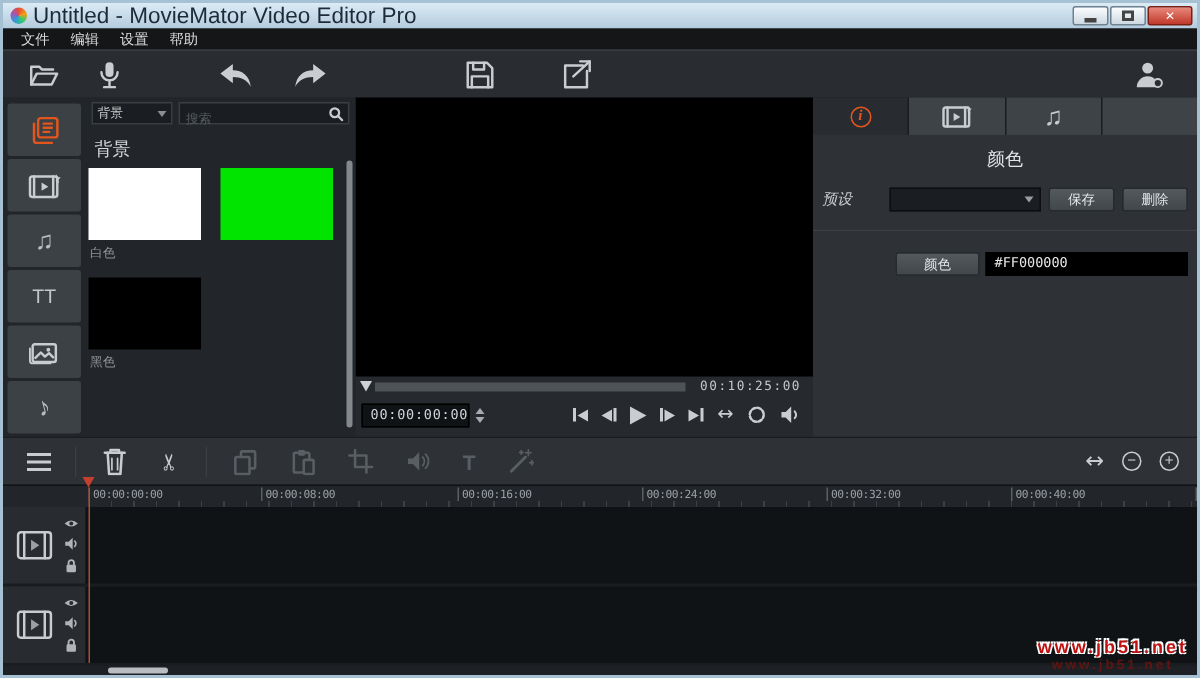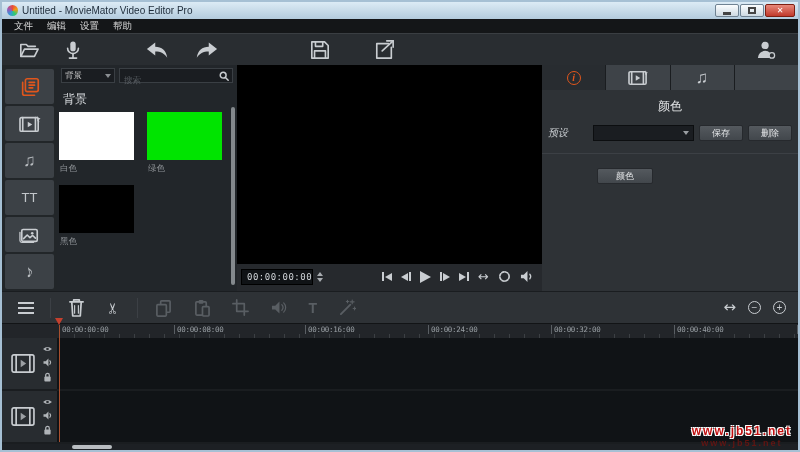--- a/index.html
+++ b/index.html
@@ -4,21 +4,21 @@
 <style>
   * { margin:0; padding:0; box-sizing:border-box; }
   html,body { background:#888; }
   body { font-family:"Liberation Sans","DejaVu Sans",sans-serif; }
   .win { width:800px; height:452px; border:2px solid #a6c0d4; background:#23272b; position:relative; overflow:hidden; }
 
   
   .titlebar { height:17px; background:linear-gradient(#dcebf5,#b3cbdd); display:flex; align-items:center; padding:0 3px; }
   .applogo { width:11px; height:11px; border-radius:50%; margin:0 4px 0 2px;
     background:conic-gradient(#e74c3c,#f39c12,#2ecc71,#3498db,#9b59b6,#e74c3c); }
-  .title { font-size:10px; color:#1d2b39; flex:1; white-space:nowrap; overflow:hidden; }
+  .title { font-size:15px; color:#1d2b39; flex:1; white-space:nowrap; overflow:hidden; }
   .winbtns { display:flex; gap:1px; }
   .wb { width:24px; height:13px; border:1px solid #6f8292; border-radius:2px;
     background:linear-gradient(#fbfdfe,#cdd9e2); display:flex; align-items:center; justify-content:center;
     font-size:8px; color:#333; line-height:1; }
   .wb .minbar { width:8px; height:3px; background:#444; margin-top:5px; }
   .wb .maxbox { width:8px; height:7px; border:2px solid #444; }
   .wb.close { width:30px; background:linear-gradient(#e8897b,#c0392b); border-color:#7d1f12; color:#fff; font-weight:bold; }
 
   
   .menubar { height:14px; background:#141618; display:flex; align-items:center; padding-left:6px; gap:2px; }
@@ -272,32 +272,36 @@
         </div>
       </div>
       <div class="mheader">背景</div>
       <div class="swatchgrid">
         <div class="swcell">
           <div class="swatch" style="background: rgb(255, 255, 255);"></div>
           <div class="swlabel">白色</div>
         </div>
         <div class="swcell">
           <div class="swatch" style="background: rgb(0, 228, 0);"></div>
-          <div class="swlabel">绿色</div>
         </div>
         <div class="swcell">
           <div class="swatch" style="background:#000"></div>
           <div class="swlabel">黑色</div>
         </div>
       </div>
       <div class="mscroll"></div>
     </div>
 
     <div class="preview">
       <div class="screen"></div>
+      <div class="seekrow">
+        <span class="seekmark"></span>
+        <div class="seektrack"></div>
+        <span class="duration">00:10:25:00</span>
+      </div>
       <div class="transport">
         <div class="tcbox">00:00:00:00</div>
         <div class="spin">
             <i class="up"></i>
             <i class="dn"></i>
           </div>
         <div class="tgroup">
           <span class="tr-btn">
               <span class="bar"></span>
               <span class="triL"></span>
@@ -357,20 +361,21 @@
         <div class="pselect">
           <span></span>
           <span class="chev"></span>
         </div>
         <div class="pbtn">保存</div>
         <div class="pbtn">删除</div>
       </div>
       <div class="pdivider"></div>
       <div class="crow">
         <div class="pbtn" style="padding:0 18px">颜色</div>
+        <div class="cvalue">#FF000000</div>
       </div>
     </div>
   </div>
 
   <div class="tltoolbar">
     <div class="hamb">
         <div></div>
         <div></div>
         <div></div>
       </div>

